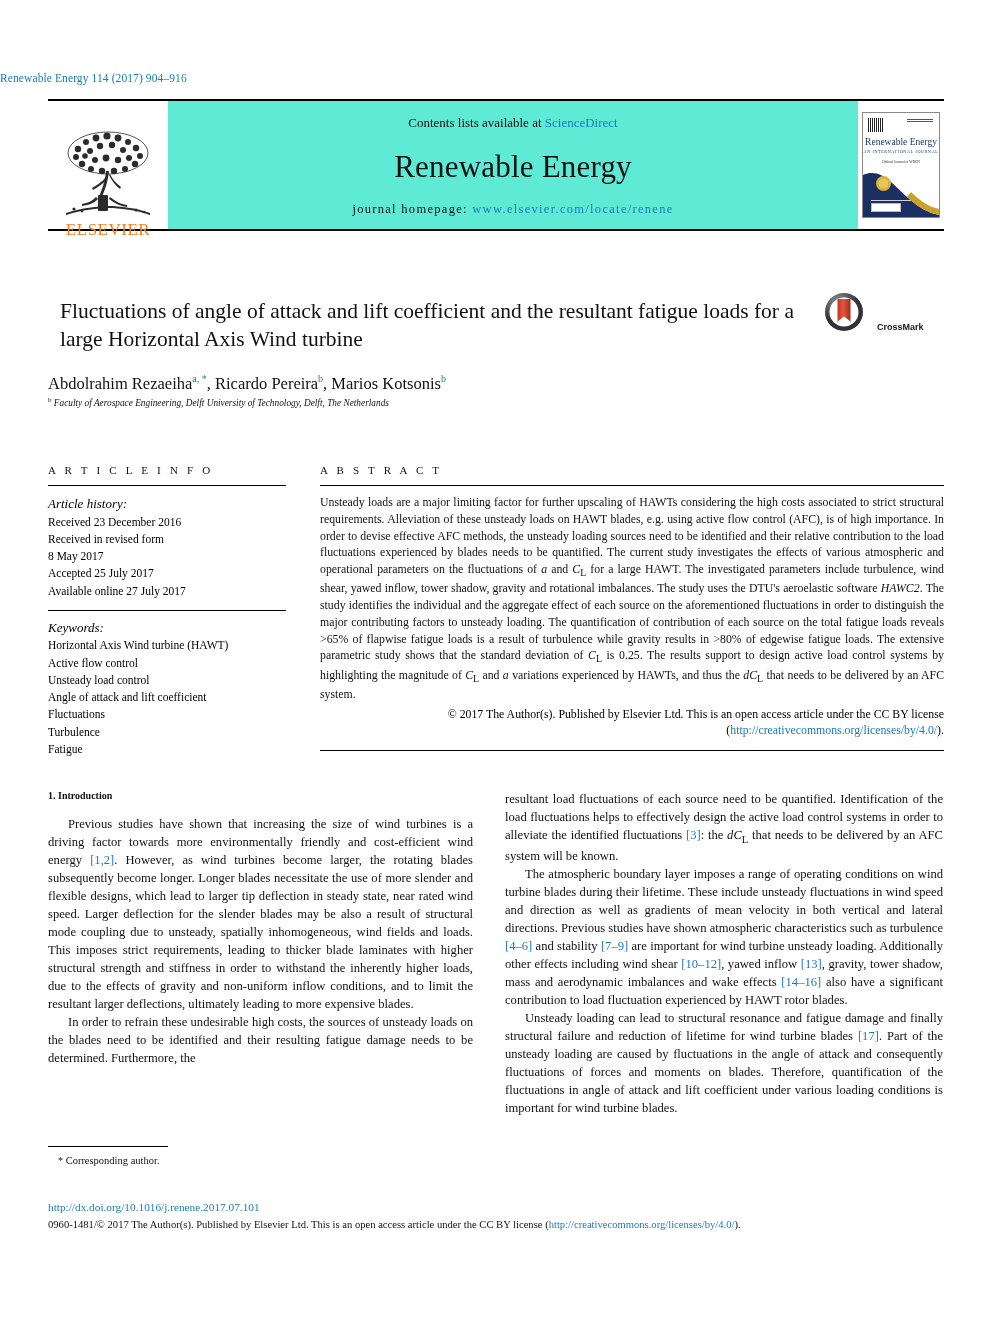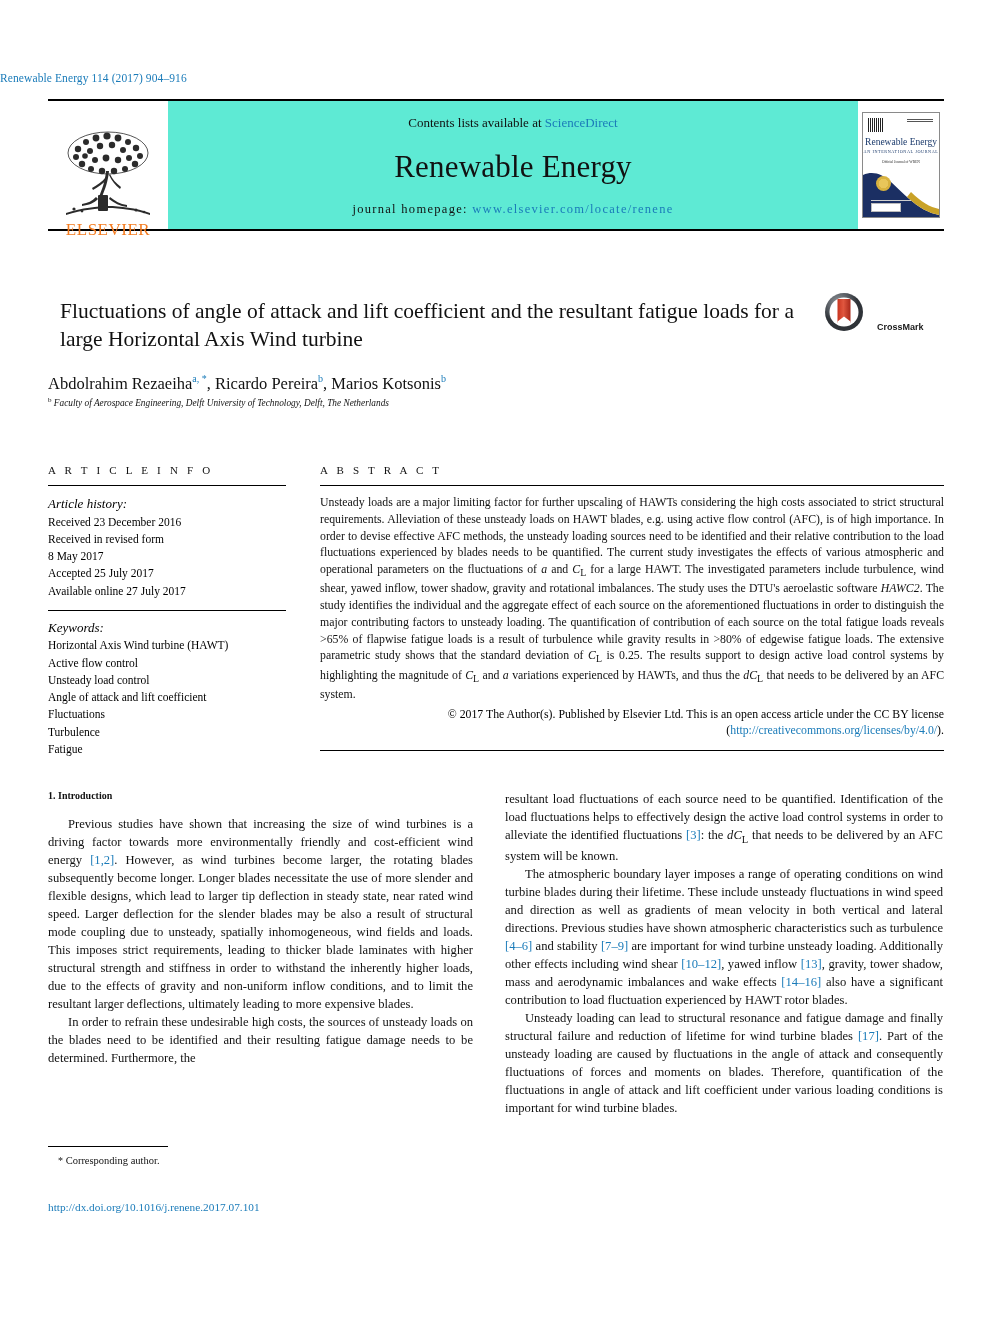--- a/index.html
+++ b/index.html
@@ -551,15 +551,18 @@
   <div class="footnote">
     <div class="footnote-rule"></div>
     <div class="footnote-line footnote-indent">
       <span class="star">*</span>
       <span>Corresponding author.</span>
     </div>
   </div>
 
   <div class="page-footer">
     <div class="doi-line">http://dx.doi.org/10.1016/j.renene.2017.07.101</div>
+    <div class="issn-line">
+      <span>0960-1481/© 2017 The Author(s). Published by Elsevier Ltd. This is an open access article under the CC BY license (</span><span class="link">http://creativecommons.org/licenses/by/4.0/</span><span>).</span>
+    </div>
   </div>
 
 </div>
 
 </body></html>

